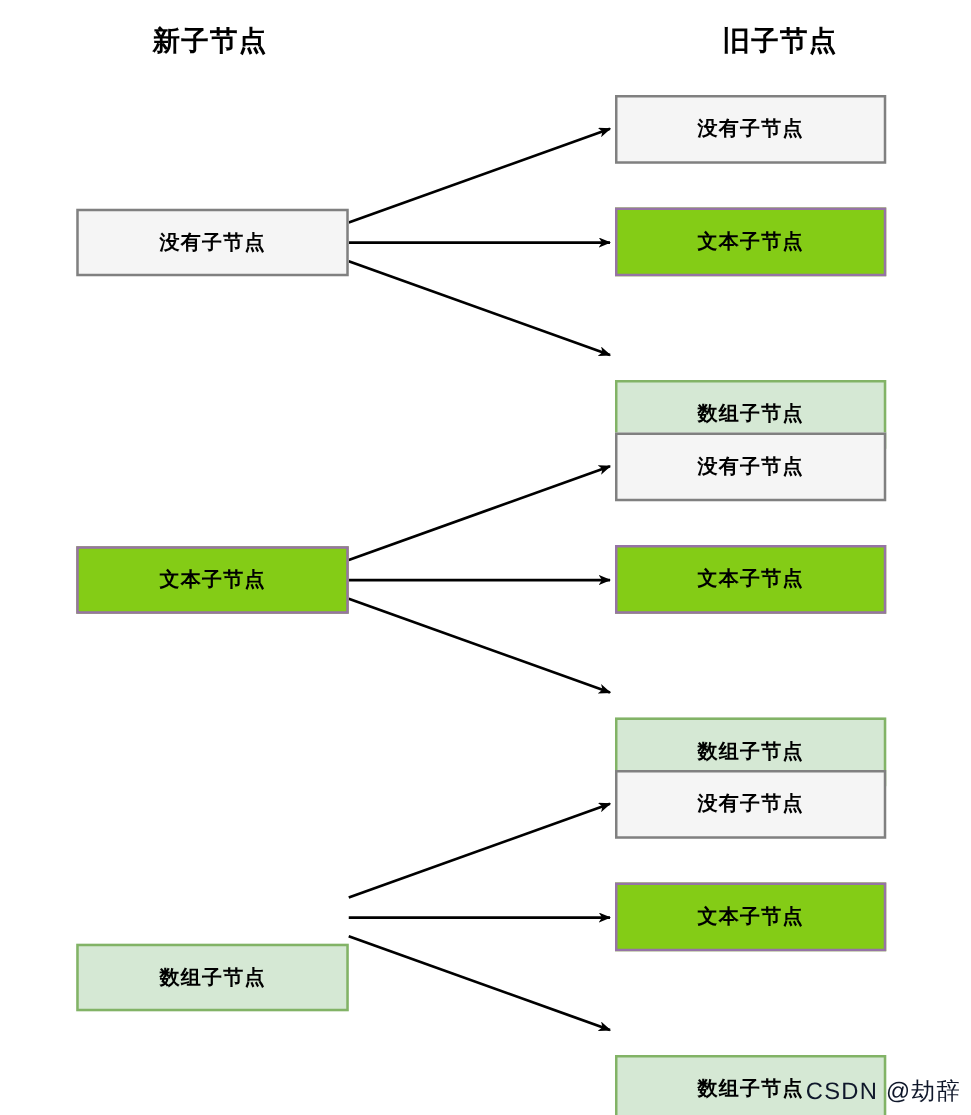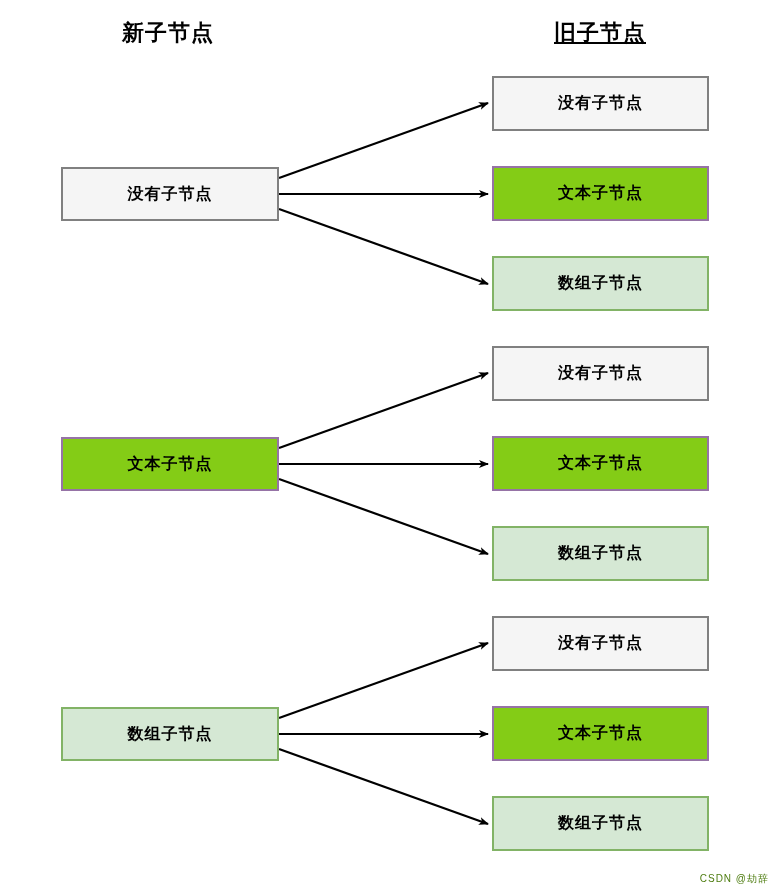--- a/index.html
+++ b/index.html
@@ -20,21 +20,21 @@
   .col-header {
     position: absolute;
     font-size: 22px;
     font-weight: bold;
     color: #000000;
     text-align: center;
     letter-spacing: 1px;
     white-space: nowrap;
   }
   #header-new  { left: 68px;  top: 18px; width: 200px; }
-  #header-old  { left: 500px; top: 18px; width: 200px; text-decoration: underline; }
+  #header-old  { left: 524px; top: 18px; width: 200px; }
 
   .node-box {
     position: absolute;
     box-sizing: border-box;
     display: flex;
     align-items: center;
     justify-content: center;
     font-size: 16px;
     font-weight: bold;
     color: #000000;
@@ -48,37 +48,38 @@
     background: #f5f5f5;
     border: 2px solid #808080;
   }
   .type-text {
     background: #84cc16;
     border: 2px solid #9673a6;
   }
   .type-array {
     background: #d5e8d4;
     border: 2px solid #82b366;
+    margin-top: 48px;
   }
 
   #arrow-layer {
     position: absolute;
     left: 0;
     top: 0;
     width: 777px;
     height: 892px;
     pointer-events: none;
   }
 
   #watermark {
     position: absolute;
     right: 8px;
     bottom: 6px;
-    font-size: 10px;
-    color: #4d7c0f;
+    font-size: 19px;
+    color: #0f172a;
     letter-spacing: 1px;
     white-space: nowrap;
   }
 </style>
 </head>
 <body>
 
 <div id="canvas">
 
   <div class="col-header" id="header-new">新子节点</div>

